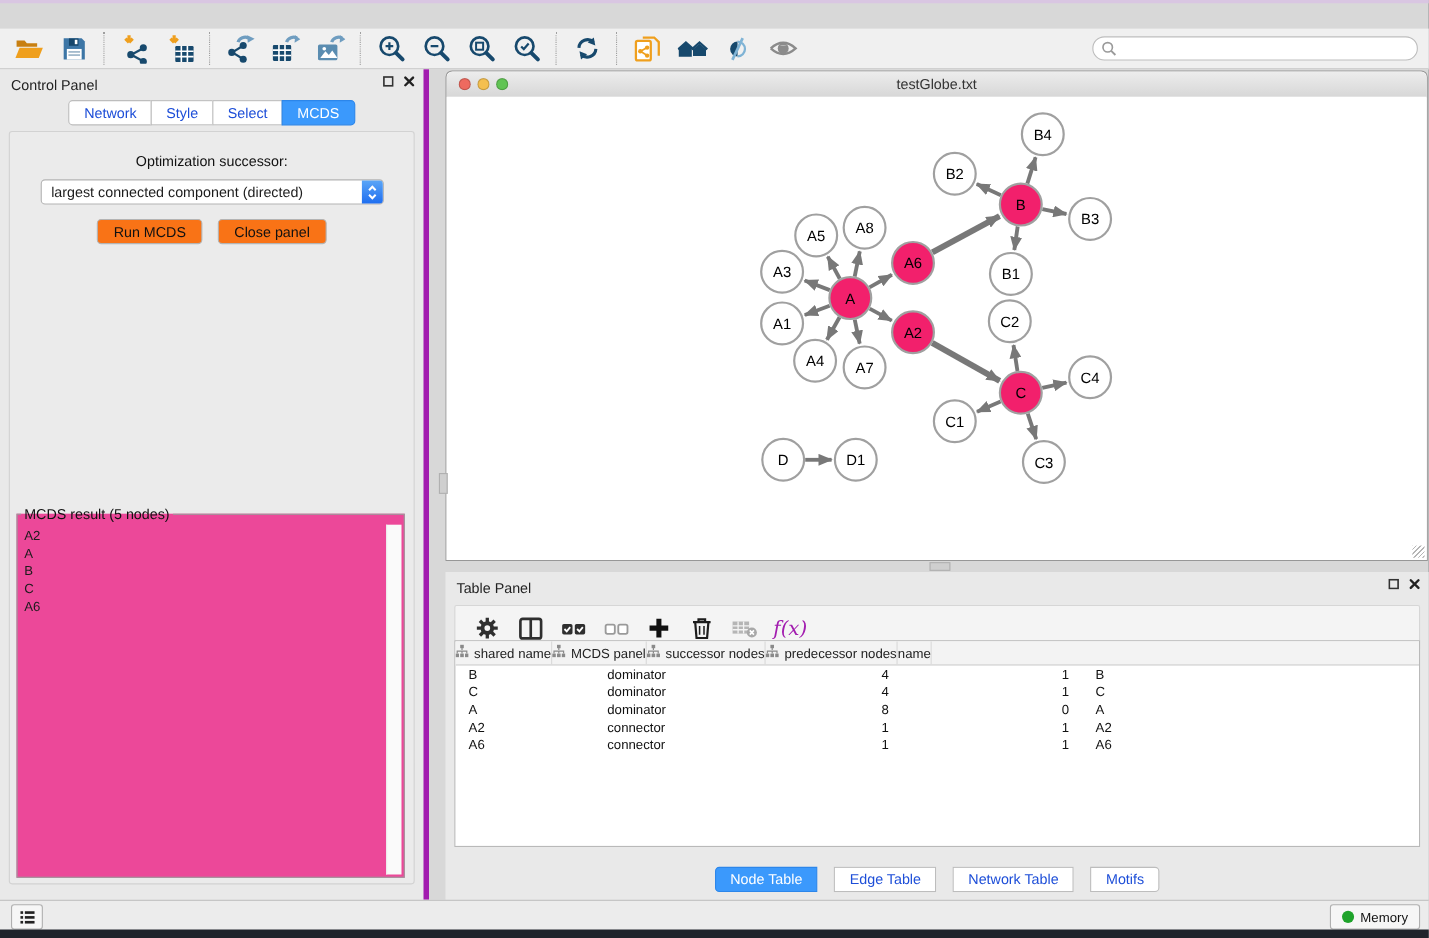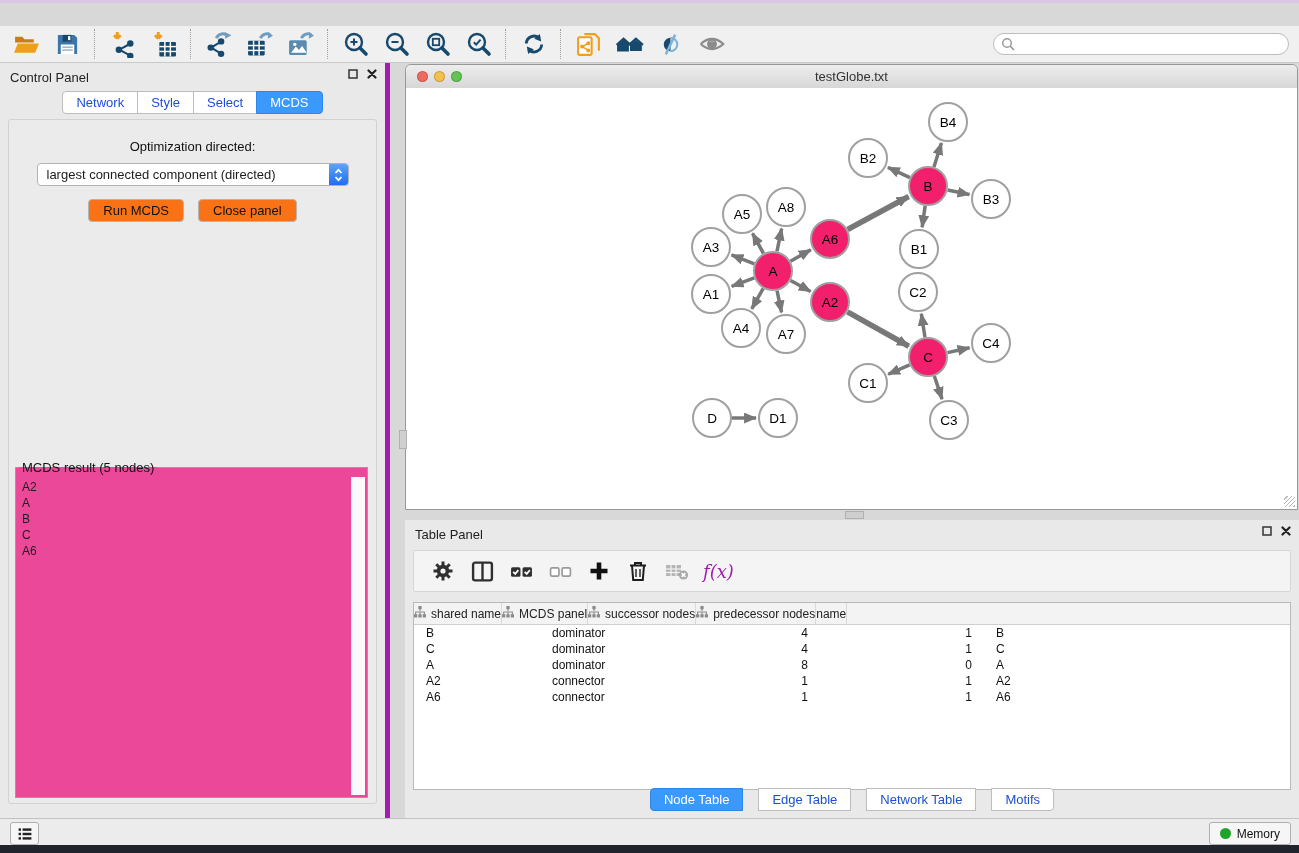--- a/index.html
+++ b/index.html
@@ -70,21 +70,21 @@
         background:repeating-linear-gradient(135deg,transparent 0 2px,#b5b5b5 2px 3px);}
   .splitter-v{position:absolute;left:399px;top:430px;width:6px;height:17px;background:#cfcfcf;border:1px solid #b0b0b0;}
   .splitter-h{position:absolute;left:845px;top:511px;width:17px;height:6px;background:#cfcfcf;border:1px solid #b0b0b0;}
 
   
   .table-panel{position:absolute;left:405px;top:520px;width:894px;height:298px;background:#e9e9e9;box-sizing:border-box;}
   .tp-toolbar{position:absolute;left:8px;right:8px;top:30px;height:42px;background:#f4f4f4;
               border:1px solid #d6d6d6;border-radius:2px;display:flex;align-items:center;gap:9px;padding-left:14px;box-sizing:border-box;}
   .tp-tool{width:30px;height:30px;display:flex;align-items:center;justify-content:center;}
   .fx{font:italic 18px "DejaVu Serif",serif;color:#a21caf;padding-left:2px;}
-  .datatable{position:absolute;left:8px;right:8px;top:82px;height:188px;background:#fff;
+  .datatable{position:absolute;left:8px;right:8px;top:62px;height:188px;background:#fff;
              border:1px solid #b9b9b9;box-sizing:border-box;overflow:hidden;}
   .thead{display:flex;height:21px;background:#f3f3f3;border-bottom:1px solid #cfcfcf;}
   .th{display:flex;align-items:center;justify-content:center;gap:5px;font-size:12px;color:#222;
       border-right:1px solid #d9d9d9;box-sizing:border-box;}
   .trow{display:flex;height:16px;align-items:center;}
   .td{font-size:12px;color:#111;box-sizing:border-box;white-space:nowrap;overflow:hidden;}
   .c0{width:130px;padding-left:12px;}
   .c1{width:122px;padding-left:8px;}
   .c2{width:158px;text-align:right;padding-right:16px;}
   .c3{width:162px;text-align:right;padding-right:14px;}
@@ -282,21 +282,21 @@
         </svg>
       </span>
     </div>
     <div class="seg">
         <button class="sbtn">Network</button>
         <button class="sbtn">Style</button>
         <button class="sbtn">Select</button>
         <button class="sbtn active">MCDS</button>
       </div>
     <div class="cp-content">
-      <div class="opt-label">Optimization directed:</div>
+      <div class="opt-label">Optimization successor:</div>
       <div class="dropdown">
         <span>largest connected component (directed)</span>
         <span class="stepper">
           <svg width="9" height="14" viewBox="0 0 9 14">
             <path d="M1.5 5L4.5 1.8 7.5 5" fill="none" stroke="#fff" stroke-width="1.8"></path>
             <path d="M1.5 9l3 3.2 3-3.2" fill="none" stroke="#fff" stroke-width="1.8"></path>
           </svg>
         </span>
       </div>
       <div class="btn-row">

